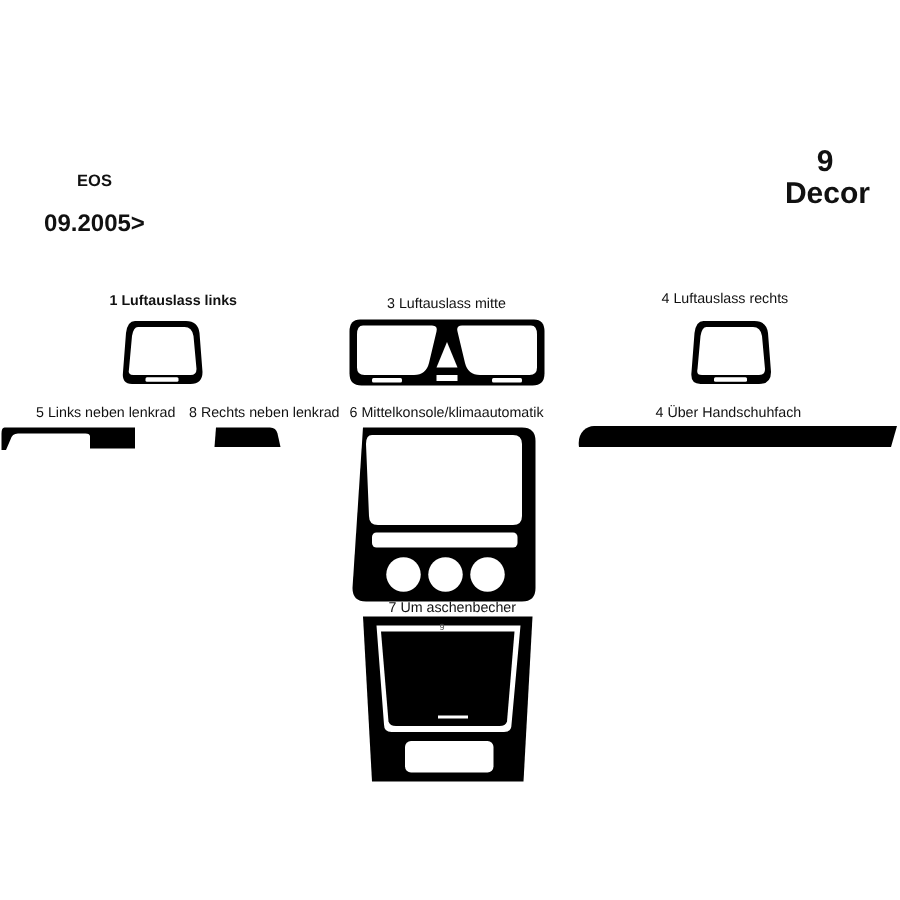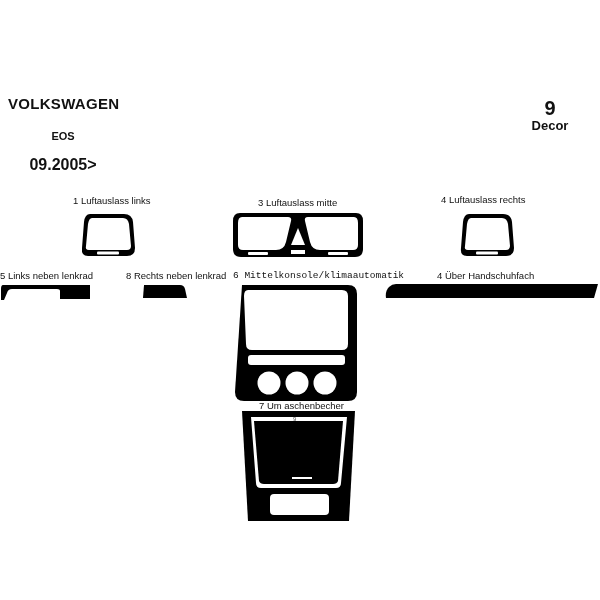--- a/index.html
+++ b/index.html
@@ -4,39 +4,38 @@
   <style>
     html, body { margin: 0; padding: 0; background: #ffffff; }
     body { width: 600px; height: 600px; position: relative; overflow: hidden; font-family: "Liberation Sans", sans-serif; color: #111; }
     .abs { position: absolute; }
     .brand { left: 8px; top: 96px; width: 110px; text-align: center; font-weight: bold; line-height: 1; }
     .brand .make { font-size: 15px; letter-spacing: 0.3px; display: block; }
     .brand .model { font-size: 11px; display: block; margin-top: 20px; }
     .brand .date { font-size: 16px; display: block; margin-top: 15px; }
     .decor { left: 520px; top: 98px; width: 60px; text-align: center; font-weight: bold; line-height: 1; }
     .decor .num { font-size: 20px; display: block; }
-    .decor .word { font-size: 13px; display: block; margin-top: 1px; }
+    .decor .word { font-size: 20px; display: block; margin-top: 1px; text-align: right; }
     .lbl { font-size: 9.5px; white-space: nowrap; color: #111; }
     svg { position: absolute; overflow: visible; }
   </style>
 </head>
 <body>
 
 <div class="abs brand">
-  <span class="make">VOLKSWAGEN</span>
   <span class="model">EOS</span>
   <span class="date">09.2005&gt;</span>
 </div>
 
 <div class="abs decor">
   <span class="num">9</span>
   <span class="word">Decor</span>
 </div>
 
-<div class="abs lbl" style="left:73px; top:195px;">1  Luftauslass links</div>
+<div class="abs lbl" style="left:73px; top:195px;font-weight:bold;">1  Luftauslass links</div>
 <svg style="left:80px; top:212px;" width="56" height="46">
   <path d="M10,2 H44 Q52,2 53,10 L55,36 Q55,44 47,44 H8 Q1,44 2,36 L4,10 Q5,2 10,2 Z" fill="#000"></path>
   <path d="M12,6 H43 Q48,6 49,12 L51,34 Q51,38 47,38 H9 Q5,38 6,34 L8,12 Q9,6 12,6 Z" fill="#fff"></path>
   <rect x="17" y="39.5" width="22" height="3" rx="1" fill="#fff"></rect>
 </svg>
 
 <div class="abs lbl" style="left:258px; top:197px;text-align:center;">3  Luftauslass mitte</div>
 <svg style="left:232px; top:212px;" width="132" height="46">
   <path d="M8,1 H124 Q131,1 131,9 V37 Q131,45 123,45 H9 Q1,45 1,37 V9 Q1,1 8,1 Z" fill="#000"></path>
   <path d="M10,5 H56 Q60,5 59,9 L54,30 Q52,38 44,38 H11 Q6,38 6,33 V11 Q6,5 10,5 Z" fill="#fff"></path>
@@ -47,31 +46,31 @@
   <rect x="59" y="38" width="14" height="4" fill="#fff"></rect>
 </svg>
 
 <div class="abs lbl" style="left:441px; top:194px;text-align:center;">4  Luftauslass rechts</div>
 <svg style="left:459px; top:212px;" width="56" height="46">
   <path d="M10,2 H44 Q52,2 53,10 L55,36 Q55,44 47,44 H8 Q1,44 2,36 L4,10 Q5,2 10,2 Z" fill="#000"></path>
   <path d="M12,6 H43 Q48,6 49,12 L51,34 Q51,38 47,38 H9 Q5,38 6,34 L8,12 Q9,6 12,6 Z" fill="#fff"></path>
   <rect x="17" y="39.5" width="22" height="3" rx="1" fill="#fff"></rect>
 </svg>
 
-<div class="abs lbl" style="left:0px; top:270px;">5  Links neben lenkrad</div>
+<div class="abs lbl" style="left:0px; top:270px;padding-left:24px;">5  Links neben lenkrad</div>
 <svg style="left:0px; top:283px;" width="92" height="18">
   <path d="M3,2 H90 V16 H60 V8 Q60,6 57,6 H12 Q8,6 7,10 L4,17 H1 V6 Q1,2 3,2 Z" fill="#000"></path>
 </svg>
 
 <div class="abs lbl" style="left:126px; top:270px;">8  Rechts neben lenkrad</div>
 <svg style="left:142px; top:283px;" width="46" height="18">
   <path d="M2,2 H38 Q42,2 43,6 L45,15 H1 Z" fill="#000"></path>
 </svg>
 
-<div class="abs lbl" style="left:233px; top:270px;font-family:Liberation Mono, monospace;">6  Mittelkonsole/klimaautomatik</div>
+<div class="abs lbl" style="left:233px; top:270px;">6  Mittelkonsole/klimaautomatik</div>
 <svg style="left:232px; top:284px;" width="126" height="118">
   <path d="M10,1 H116 Q125,1 125,10 V108 Q125,117 116,117 H12 Q3,117 3,108 Z" fill="#000"></path>
   <path d="M16,6 H110 Q116,6 116,12 V60 Q116,66 110,66 H20 Q14,66 14,60 L12,12 Q12,6 16,6 Z" fill="#fff"></path>
   <rect x="16" y="71" width="97" height="10" rx="3" fill="#fff"></rect>
   <circle cx="37" cy="99" r="11.5" fill="#fff"></circle>
   <circle cx="65" cy="99" r="11.5" fill="#fff"></circle>
   <circle cx="93" cy="99" r="11.5" fill="#fff"></circle>
 </svg>
 
 <div class="abs lbl" style="left:437px; top:270px;">4  Über Handschuhfach</div>

